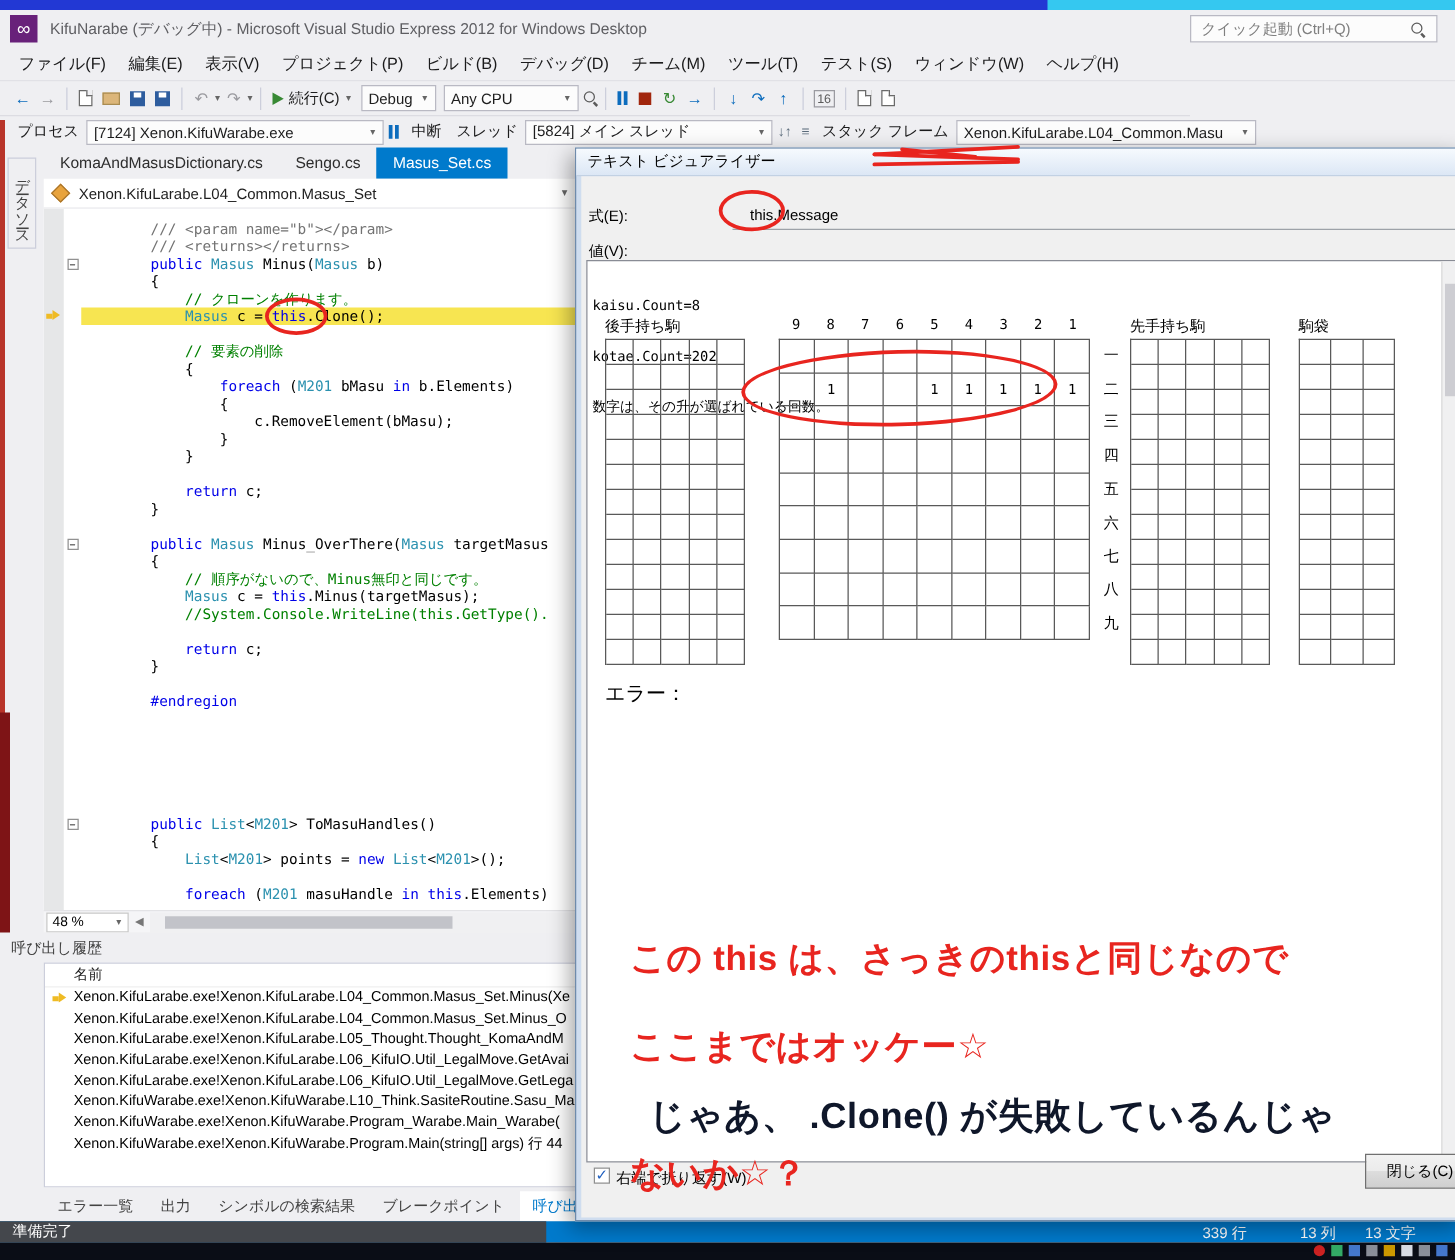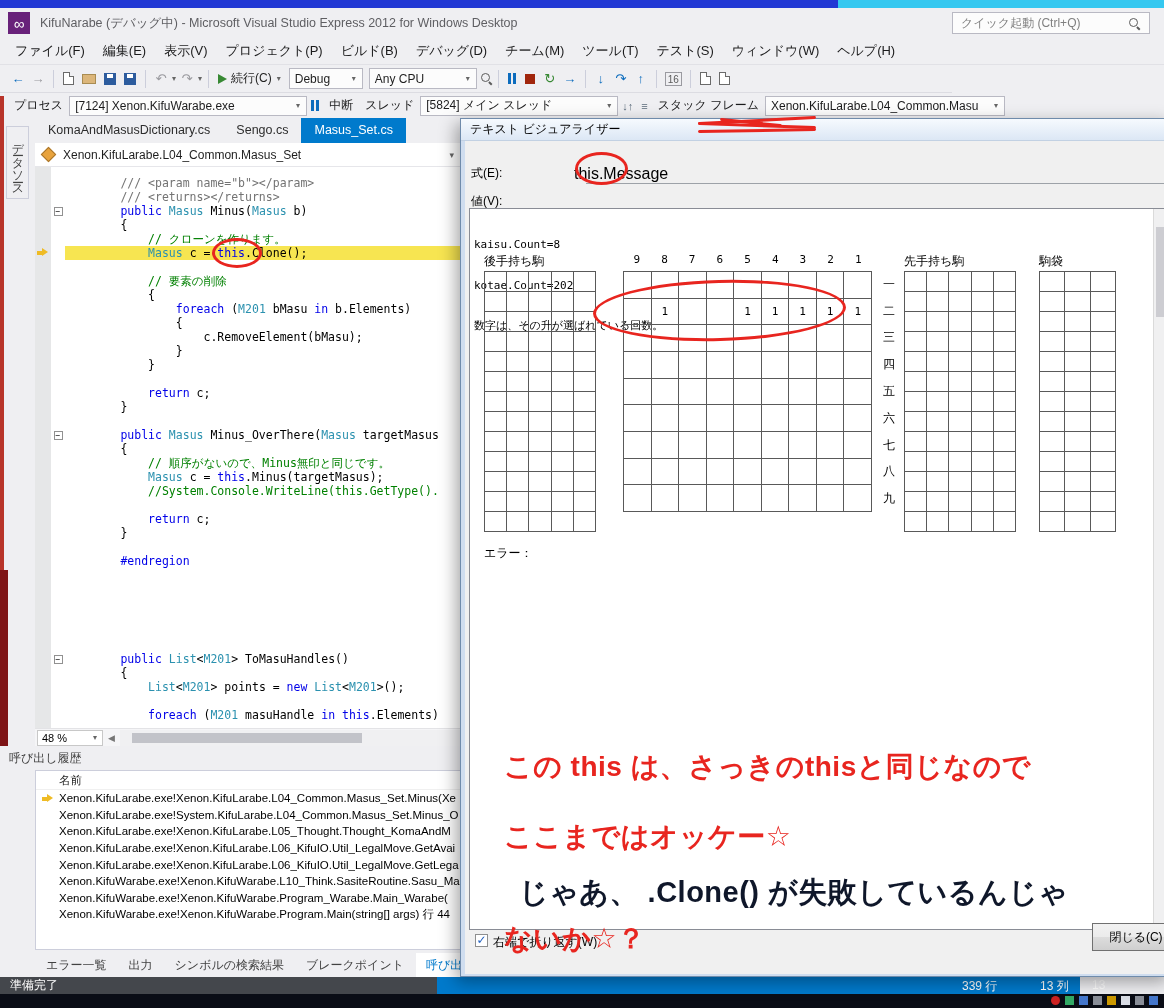--- a/index.html
+++ b/index.html
@@ -30,21 +30,21 @@
   .blue { color:#0C6CBD; } .gray { color:#9A9A9F; } .green { color:#388934; }
   .ico-doc { width:11px; height:13px; background:#FFF; border:1px solid #6A6A6A; margin:0 4px; flex:none; position:relative; }
   .ico-doc::after { content:""; position:absolute; right:-1px; top:-1px; width:4px; height:4px; background:#EFEFF2; border-left:1px solid #6A6A6A; border-bottom:1px solid #6A6A6A; }
   .ico-folder { width:14px; height:10px; background:#DCB67A; border:1px solid #A98C52; margin:0 4px; flex:none; }
   .ico-save { width:12px; height:12px; background:#2D5C9E; margin:0 4px; flex:none; }
   .ico-save::after { content:""; display:block; width:6px; height:4px; background:#fff; margin:1px auto 0; }
   .tb-caret { font-size:8px; color:#666; margin:0 1px; }
   .continue-btn { display:flex; align-items:center; gap:4px; border:none; background:transparent; font-size:12px; color:#1E1E1E; padding:0 4px; font-family:inherit; }
   .play-tri { width:0; height:0; border-top:5px solid transparent; border-bottom:5px solid transparent; border-left:9px solid #388934; }
   .combo { display:flex; align-items:center; justify-content:space-between; padding:0 5px; height:21px; background:#FCFCFC; border:1px solid #B9B9C3; font-size:12px; color:#1E1E1E; margin:0 3px; flex:none; }
-  .combo-config { width:74px; } .combo-platform { width:108px; }
+  .combo-config { width:60px; } .combo-platform { width:108px; }
   .pause-ico { display:flex; gap:2px; margin:0 4px; flex:none; }
   .pause-ico i { width:3px; height:11px; background:#0C6CBD; }
   .stop-ico { width:10px; height:10px; background:#A1260D; margin:0 5px; flex:none; }
   .hex-ico { font-size:10px; color:#5B5B5B; border:1px solid #9A9AA0; padding:0 2px; height:14px; line-height:13px; margin:0 3px; }
 
   
   .debugbar { position:absolute; left:0; top:92px; width:952px; height:26px; background:#EFEFF2; border-top:1px solid #DCDCE2; display:flex; align-items:center; font-size:12px; color:#1B1B1C; padding-left:8px; }
   .db-label { margin:0 6px; white-space:nowrap; }
   .db-combo { display:flex; align-items:center; justify-content:space-between; height:20px; background:#FCFCFC; border:1px solid #B9B9C3; padding:0 5px; font-size:12px; white-space:nowrap; overflow:hidden; flex:none; }
   .db-ico { margin:0 4px; font-size:11px; color:#5B6B7B; flex:none; }
@@ -94,44 +94,44 @@
   .cs-row { display:flex; align-items:center; height:16.6px; font-size:11.5px; color:#000; white-space:nowrap; }
   .cs-ic { width:23px; height:100%; position:relative; flex:none; }
   .cs-ic .ip-arrow { left:6px; top:4px; }
 
   
   .bottom-tabs { position:absolute; left:0; top:950px; width:1164px; height:27px; background:#EFEFF2; display:flex; align-items:flex-start; padding:3px 0 0 36px; gap:2px; font-size:12px; }
   .btab { padding:4px 10px; color:#424242; white-space:nowrap; }
   .btab.active { background:#FFF; color:#007ACC; }
 
   
-  .statusbar { position:absolute; left:0; top:977px; width:1080px; height:17px; background:#007ACC; color:#FFF; font-size:12px; }
+  .statusbar { position:absolute; left:0; top:977px; width:1164px; height:17px; background:#007ACC; color:#FFF; font-size:12px; }
   .status-left { position:absolute; left:0; top:0; width:437px; height:17px; background:#44474C; display:flex; align-items:center; padding-left:10px; }
   .sb-count { position:absolute; top:1px; }
   .sb-line { left:962px; } .sb-col { left:1040px; } .sb-char { left:1092px; }
   .taskbar { position:absolute; left:0; top:994px; width:1164px; height:14px; background:#0A0D16; }
   .tray { position:absolute; right:6px; top:2px; display:flex; gap:5px; align-items:center; }
   .tray i { display:block; width:9px; height:9px; }
   .ti-red { background:#CC2222; border-radius:50%; }
   .ti-green { background:#33AA66; } .ti-blue { background:#4477CC; }
   .ti-gray { background:#8A8F99; } .ti-gold { background:#CC9900; } .ti-light { background:#D8DCE4; }
 
   
   .dialog { position:absolute; left:460px; top:118px; width:712px; height:859px; background:#CFDDEF; border:1px solid #6F8BAB; box-shadow:-4px 5px 16px rgba(0,0,0,.35); z-index:40; }
   .dlg-title { height:22px; display:flex; align-items:center; padding-left:9px; font-size:12px; color:#000; background:linear-gradient(#F6FAFE,#DCE7F5); border-bottom:1px solid #C2D1E3; }
   .dlg-body { position:absolute; left:4px; top:22px; width:708px; height:833px; background:#F0F0F0; }
   .vz-expr-label { position:absolute; left:6px; top:24px; font-size:12px; color:#000; }
-  .vz-expr-value { position:absolute; left:109px; top:24px; font-size:16px; color:#000; }
+  .vz-expr-value { position:absolute; left:135px; top:24px; font-size:12px; color:#000; }
   .vz-expr-line { position:absolute; left:121px; top:42px; width:587px; height:1px; background:#9DA2A8; }
   .vz-value-label { position:absolute; left:6px; top:52px; font-size:12px; color:#000; }
   .vz-text { position:absolute; left:4px; top:67px; width:700px; height:722px; background:#FFF; border:1px solid #898C95; overflow:hidden; }
   .vz-lines { position:absolute; left:4px; top:2px; font:11px/13.5px "DejaVu Sans Mono","Liberation Mono",monospace; color:#000; white-space:pre; }
   .vz-label { position:absolute; font-size:12px; color:#000; white-space:nowrap; }
   .vz-label-gote { left:14px; top:44px; } .vz-label-sente { left:434px; top:44px; } .vz-label-bag { left:569px; top:44px; }
-  .vz-error { position:absolute; left:14px; top:336px; font-size:12px; color:#000; }
+  .vz-error { position:absolute; left:14px; top:336px; font-size:16px; color:#000; }
   .vgrid { position:absolute; display:grid; border-top:1px solid #595959; border-left:1px solid #595959; }
   .gcell { border-right:1px solid #595959; border-bottom:1px solid #595959; display:flex; align-items:center; justify-content:center; font:11px "DejaVu Sans Mono",monospace; color:#000; }
   .grid-gote { left:14px; top:62px; width:112px; height:261px; }
   .grid-board { left:153px; top:62px; width:249px; height:241px; }
   .grid-sente { left:434px; top:62px; width:112px; height:261px; }
   .grid-bag { left:569px; top:62px; width:77px; height:261px; }
   .board-col-labels { position:absolute; left:153px; top:44px; width:249px; display:flex; }
   .bcol { flex:1; text-align:center; font:11px "DejaVu Sans Mono",monospace; color:#000; }
   .board-row-labels { position:absolute; left:407px; top:62px; width:24px; height:241px; display:flex; flex-direction:column; }
   .brow { flex:1; display:flex; align-items:center; justify-content:center; font-size:12px; color:#000; }
@@ -504,21 +504,21 @@
       <div class="cs-header">名前</div>
       <div>
           <div class="cs-row">
             <span class="cs-ic">
               <span class="ip-arrow"></span>
             </span>
             <span class="cs-text">Xenon.KifuLarabe.exe!Xenon.KifuLarabe.L04_Common.Masus_Set.Minus(Xe</span>
           </div>
           <div class="cs-row">
             <span class="cs-ic"></span>
-            <span class="cs-text">Xenon.KifuLarabe.exe!System.KifuLarabe.L04_Common.Masus_Set.Minus_O</span>
+            <span class="cs-text">Xenon.KifuLarabe.exe!Xenon.KifuLarabe.L04_Common.Masus_Set.Minus_O</span>
           </div>
           <div class="cs-row">
             <span class="cs-ic"></span>
             <span class="cs-text">Xenon.KifuLarabe.exe!Xenon.KifuLarabe.L05_Thought.Thought_KomaAndM</span>
           </div>
           <div class="cs-row">
             <span class="cs-ic"></span>
             <span class="cs-text">Xenon.KifuLarabe.exe!Xenon.KifuLarabe.L06_KifuIO.Util_LegalMove.GetAvai</span>
           </div>
           <div class="cs-row">

